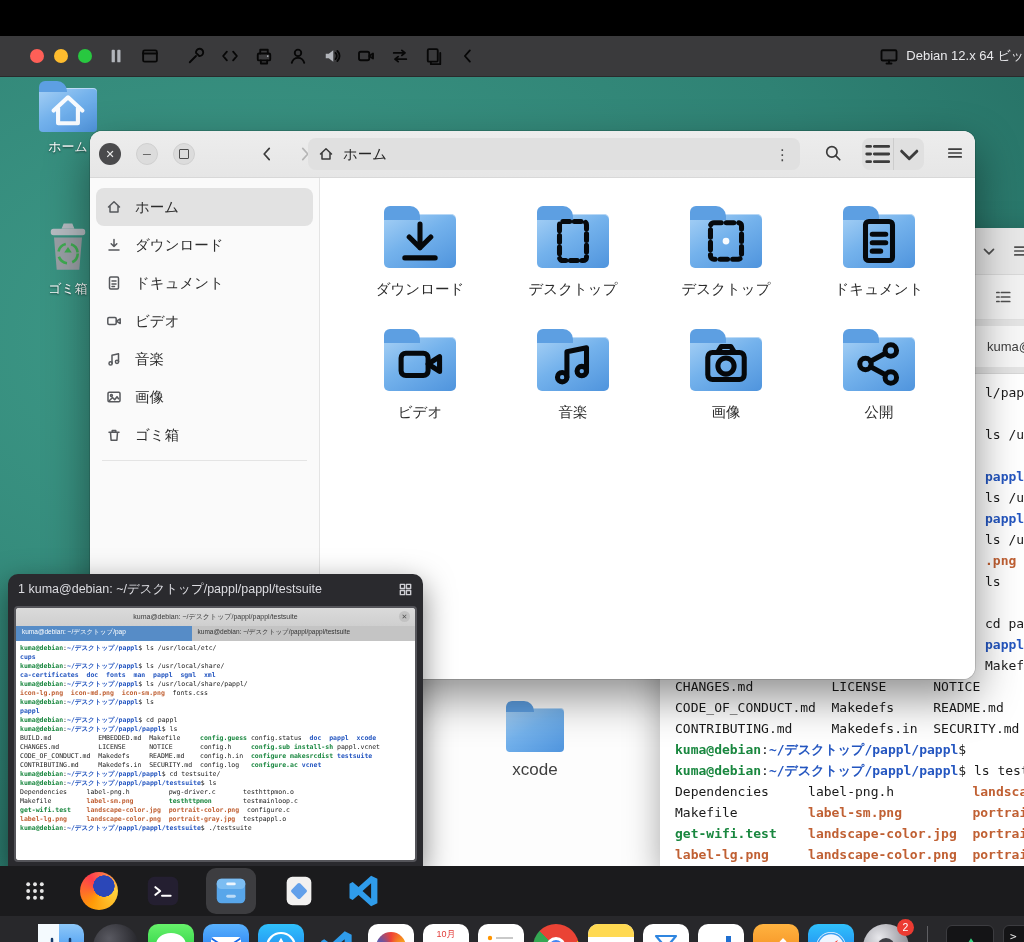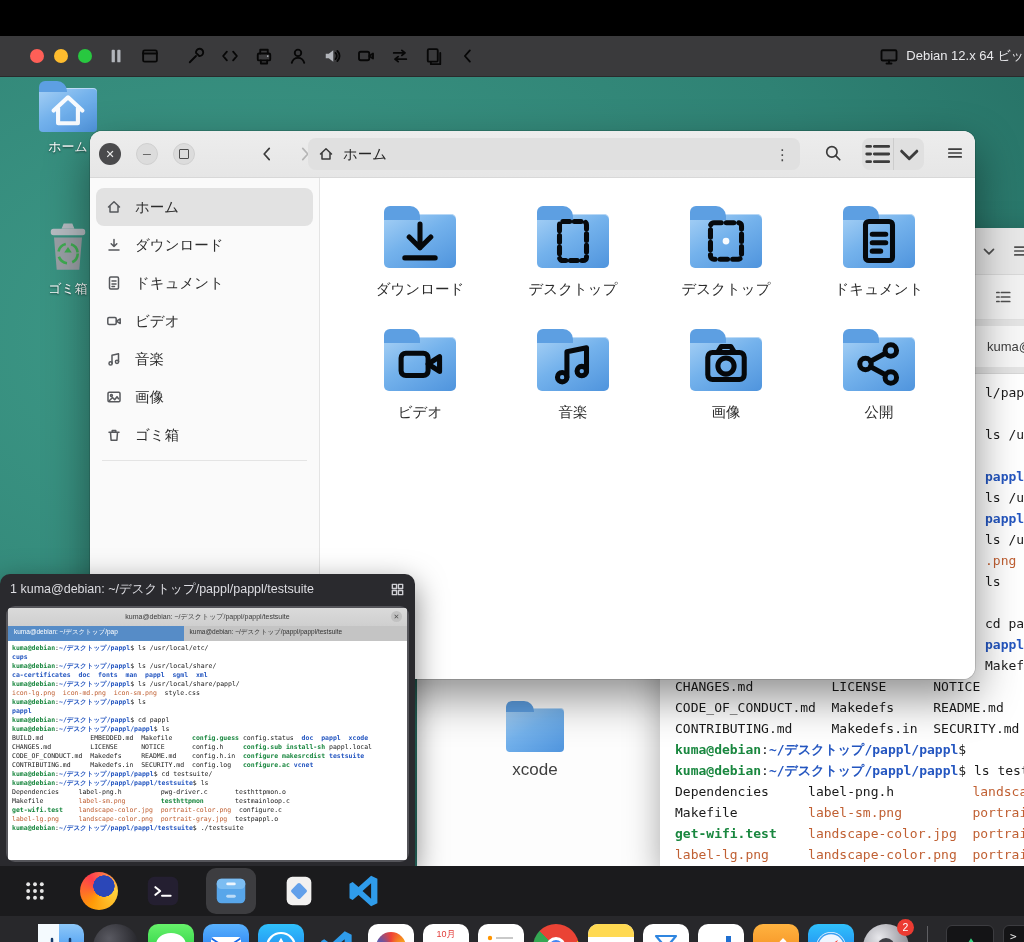--- a/index.html
+++ b/index.html
@@ -49,21 +49,21 @@
   .rt-toolbar{height:44px;background:#f2f2f2;border-bottom:1px solid #e0e0e0;position:relative}
   .rt-tabs{height:54px;background:#e4e4e4;border-bottom:1px solid #d7d7d7;padding:6px;box-sizing:border-box}
   .rt-tab{height:100%;background:#f7f7f7;border-radius:6px;font-size:13px;color:#3c3c3c;
     display:flex;align-items:center;padding-left:321px;white-space:nowrap;overflow:hidden}
   .rt-body{padding:8px 0 0 15px;font-family:"DejaVu Sans Mono","Liberation Mono",monospace;
     font-size:13px;line-height:21px}
   .tline{height:21px;white-space:pre;overflow:visible}
   .tk{color:#1a1a1a}
   .tg{color:#19873f;font-weight:bold}
   .tb{color:#2456c0;font-weight:bold}
-  .to{color:#c06033;font-weight:normal}
+  .to{color:#c06033;font-weight:bold}
 
   
   .fwin{position:absolute;left:90px;top:95px;width:885px;height:548px;z-index:40;border-radius:12px;
     overflow:hidden;background:#fcfcfc;box-shadow:0 18px 45px rgba(0,0,0,.45), 0 0 0 1px rgba(0,0,0,.12)}
   .fw-header{position:relative;height:46px;background:linear-gradient(#ededed,#e6e6e6);
     border-bottom:1px solid #d8d8d8}
   .wbtn{position:absolute;top:12px;width:22px;height:22px;border-radius:50%;box-sizing:border-box;
     display:grid;place-items:center;font-size:11px}
   .wbtn.close{left:9px;background:#4a4a4c;color:#ededed}
   .wbtn.min,.wbtn.max{background:#dcdcdc;border:1px solid #cfcfcf;color:#4c4c4c}
@@ -91,26 +91,26 @@
   .side-item.sel{background:#e2e2e2}
   .side-item .sic{width:16px;height:16px;color:#56585c;flex:none}
   .side-div{height:1px;background:#e4e4e4;margin:6px 12px}
   .content{flex:1;background:#ffffff}
   .fgrid{display:grid;grid-template-columns:repeat(4,126px);column-gap:27px;row-gap:38px;
     padding:36px 0 0 37px}
   .fitem{width:126px;text-align:center}
   .fitem .flabel{margin-top:12px;font-size:14.5px;color:#2b2b2b}
 
   
-  .swin{position:absolute;left:0;top:538px;width:415px;height:292px;z-index:50;background:#2a2a2e;
+  .swin{position:absolute;left:8px;top:538px;width:415px;height:292px;z-index:50;background:#2a2a2e;
     border-radius:10px 10px 0 0;overflow:hidden;box-shadow:0 10px 30px rgba(0,0,0,.5)}
   .s-title{height:30px;display:flex;align-items:center;padding:0 10px;color:#dddde2;font-size:12.5px;gap:8px}
   .s-title .sp{flex:1}
   .s-title .grid-ic{width:15px;height:15px;color:#cfcfd4}
-  .s-body{position:absolute;left:6px;right:6px;top:32px;bottom:4px;background:#55555a;border-radius:9px;padding:2px}
+  .s-body{position:absolute;left:6px;right:6px;top:32px;bottom:4px;background:#55555a;border-radius:4px;padding:2px}
   .mini{height:100%;background:#efefef;border-radius:3px;overflow:hidden;box-sizing:border-box}
   .mini-head{height:18px;background:linear-gradient(#dadada,#cfcfcf);display:flex;align-items:center;
     justify-content:center;position:relative;font-size:7px;color:#3a3a3a}
   .mini-head .mx{position:absolute;right:5px;top:3px;width:11px;height:11px;border-radius:50%;background:#c2c2c2;
     color:#555;font-size:7px;line-height:11px;text-align:center}
   .mini-tabs{height:15px;display:flex;background:#c9c9c9}
   .mini-tab{font-size:6.5px;padding:2px 6px 0;white-space:nowrap;overflow:hidden;box-sizing:border-box}
   .mini-tab.active{background:#568cc7;color:#fff;flex:0 0 44%}
   .mini-tab.rest{background:#c4c4c4;color:#333;flex:1}
   .mini-body{background:#fff;height:calc(100% - 33px);padding:3px 4px;box-sizing:border-box;
@@ -559,27 +559,27 @@
         <div class="mini-tabs">
           <span class="mini-tab active">kuma@debian: ~/デスクトップ/pap</span>
           <span class="mini-tab rest">kuma@debian: ~/デスクトップ/pappl/pappl/testsuite</span>
         </div>
         <div class="mini-body" id="mini-lines">
             <div class="tline"><span class="tg">kuma@debian</span><span class="tk">:</span><span class="tb">~/デスクトップ/pappl</span><span class="tk">$ ls /usr/local/etc/</span></div>
             <div class="tline"><span class="tb">cups</span></div>
             <div class="tline"><span class="tg">kuma@debian</span><span class="tk">:</span><span class="tb">~/デスクトップ/pappl</span><span class="tk">$ ls /usr/local/share/</span></div>
             <div class="tline"><span class="tb">ca-certificates  doc  fonts  man  pappl  sgml  xml</span></div>
             <div class="tline"><span class="tg">kuma@debian</span><span class="tk">:</span><span class="tb">~/デスクトップ/pappl</span><span class="tk">$ ls /usr/local/share/pappl/</span></div>
-            <div class="tline"><span class="to">icon-lg.png  icon-md.png  icon-sm.png</span><span class="tk">  style.css</span></div>
+            <div class="tline"><span class="to">icon-lg.png  icon-md.png  icon-sm.png</span><span class="tk">  fonts.css</span></div>
             <div class="tline"><span class="tg">kuma@debian</span><span class="tk">:</span><span class="tb">~/デスクトップ/pappl</span><span class="tk">$ ls</span></div>
             <div class="tline"><span class="tb">pappl</span></div>
             <div class="tline"><span class="tg">kuma@debian</span><span class="tk">:</span><span class="tb">~/デスクトップ/pappl</span><span class="tk">$ cd pappl</span></div>
             <div class="tline"><span class="tg">kuma@debian</span><span class="tk">:</span><span class="tb">~/デスクトップ/pappl/pappl</span><span class="tk">$ ls</span></div>
             <div class="tline"><span class="tk">BUILD.md            EMBEDDED.md  Makefile     </span><span class="tg">config.guess </span><span class="tk">config.status  </span><span class="tb">doc  pappl  xcode</span></div>
-            <div class="tline"><span class="tk">CHANGES.md          LICENSE      NOTICE       config.h     </span><span class="tg">config.sub install-sh </span><span class="tk">pappl.local</span></div>
+            <div class="tline"><span class="tk">CHANGES.md          LICENSE      NOTICE       config.h     </span><span class="tg">config.sub install-sh </span><span class="tk">pappl.vcnet</span></div>
             <div class="tline"><span class="tk">CODE_OF_CONDUCT.md  Makedefs     README.md    config.h.in  </span><span class="tg">configure makesrcdist </span><span class="tb">testsuite</span></div>
             <div class="tline"><span class="tk">CONTRIBUTING.md     Makedefs.in  SECURITY.md  config.log   </span><span class="tg">configure.ac </span><span class="tb">vcnet</span></div>
             <div class="tline"><span class="tg">kuma@debian</span><span class="tk">:</span><span class="tb">~/デスクトップ/pappl/pappl</span><span class="tk">$ cd testsuite/</span></div>
             <div class="tline"><span class="tg">kuma@debian</span><span class="tk">:</span><span class="tb">~/デスクトップ/pappl/pappl/testsuite</span><span class="tk">$ ls</span></div>
             <div class="tline"><span class="tk">Dependencies     label-png.h          pwg-driver.c       testhttpmon.o</span></div>
             <div class="tline"><span class="tk">Makefile         </span><span class="to">label-sm.png         </span><span class="tg">testhttpmon</span><span class="tk">        testmainloop.c</span></div>
             <div class="tline"><span class="tg">get-wifi.test    </span><span class="to">landscape-color.jpg  portrait-color.png </span><span class="tk"> configure.c</span></div>
             <div class="tline"><span class="to">label-lg.png     landscape-color.png  portrait-gray.jpg  </span><span class="tk">testpappl.o</span></div>
             <div class="tline"><span class="tg">kuma@debian</span><span class="tk">:</span><span class="tb">~/デスクトップ/pappl/pappl/testsuite</span><span class="tk">$ ./testsuite</span></div>
           </div>

